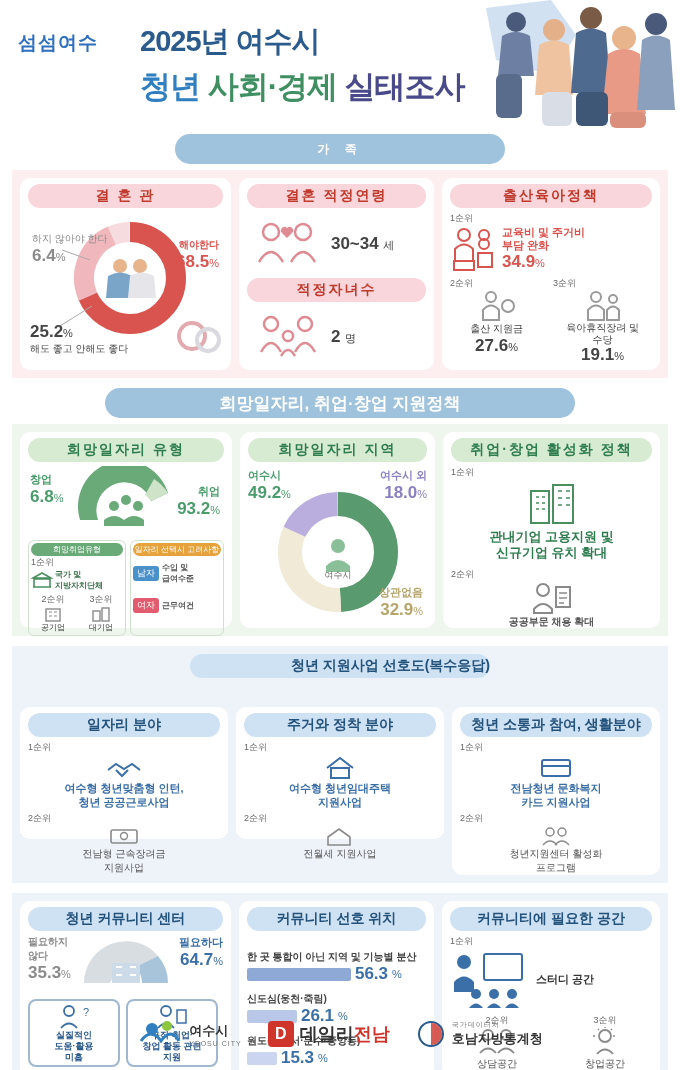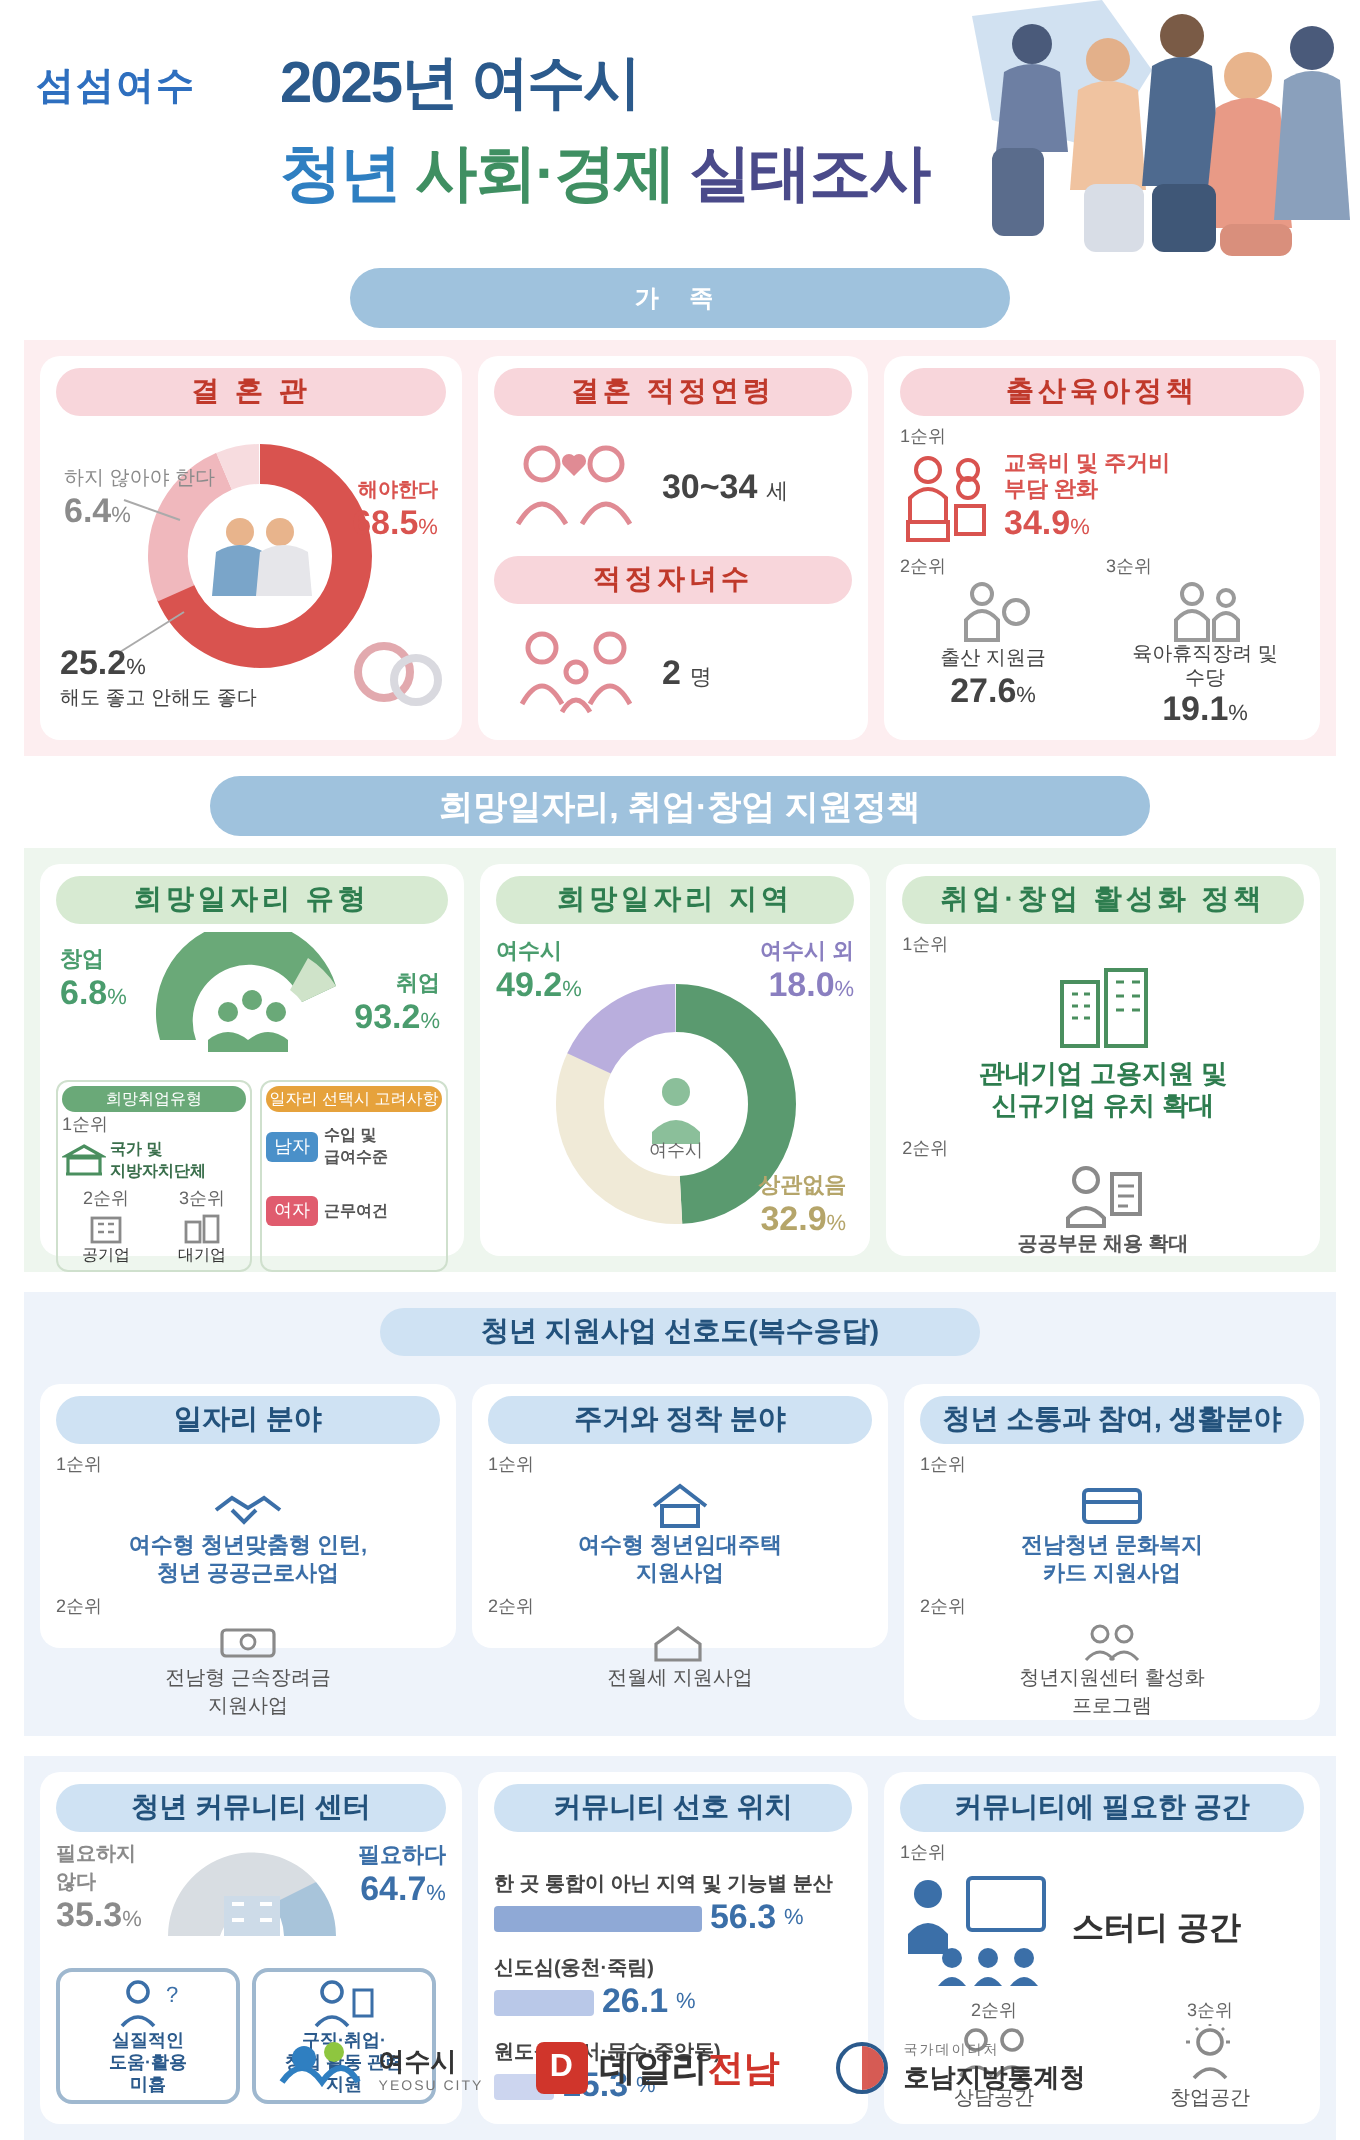--- a/index.html
+++ b/index.html
@@ -354,21 +354,21 @@
           <rect x="26" y="6" width="14" height="20" fill="none" stroke="#8a8a8a" stroke-width="2"></rect>
           <path d="M29 12h8M29 17h8M29 22h5" stroke="#8a8a8a" stroke-width="1.4"></path>
         </svg>
         <div class="small" style="font-weight:bold;color:#555;">공공부문 채용 확대</div>
       </div>
     </div>
   </div>
 
 
   <div class="panel blue" style="flex-direction:column;">
-    <div class="card-title t-lblue" style="width:300px;margin:0 auto 6px auto;letter-spacing:0;">청년 지원사업 선호도(복수응답)</div>
+    <div class="card-title t-lblue" style="width:300px;margin:0 auto 21px auto;letter-spacing:0;text-align:right;">청년 지원사업 선호도(복수응답)</div>
     <div style="display:flex;gap:8px;">
       <div class="card" style="width:208px;height:132px;">
         <div class="card-title t-lblue" style="letter-spacing:0;">일자리 분야</div>
         <div class="rank">1순위</div>
         <div class="center">
           <svg width="40" height="28" viewBox="0 0 40 28" style="margin:0 auto;">
             <path d="M4 16 l8 -6 8 5 8 -5 8 6" fill="none" stroke="#3b6fa8" stroke-width="2"></path>
             <path d="M12 16 l6 6 6 -6" fill="none" stroke="#3b6fa8" stroke-width="2"></path>
           </svg>
           <div class="lbl bluec" style="white-space:pre-line;line-height:1.25;">여수형 청년맞춤형 인턴,
@@ -513,21 +513,21 @@
           <rect x="34" y="6" width="38" height="26" rx="2" fill="none" stroke="#3b6fa8" stroke-width="2"></rect>
           <circle cx="14" cy="14" r="7" fill="#3b6fa8"></circle>
           <path d="M4 34 q10 -11 20 0 v10 h-20 z" fill="#3b6fa8"></path>
           <circle cx="26" cy="46" r="5" fill="#3b6fa8"></circle>
           <path d="M19 60 q7 -9 14 0 z" fill="#3b6fa8"></path>
           <circle cx="44" cy="46" r="5" fill="#3b6fa8"></circle>
           <path d="M37 60 q7 -9 14 0 z" fill="#3b6fa8"></path>
           <circle cx="62" cy="46" r="5" fill="#3b6fa8"></circle>
           <path d="M55 60 q7 -9 14 0 z" fill="#3b6fa8"></path>
         </svg>
-        <div class="lbl" style="font-size:16px;color:#333;text-align:center;">스터디 공간</div>
+        <div class="lbl" style="font-size:11px;color:#333;text-align:center;">스터디 공간</div>
       </div>
       <div style="display:flex;gap:14px;margin-top:4px;">
         <div style="width:94px;text-align:center;">
           <div class="rank">2순위</div>
           <svg width="40" height="30" viewBox="0 0 40 30" style="margin:0 auto;">
             <circle cx="11" cy="8" r="5" fill="none" stroke="#8a8a8a" stroke-width="1.8"></circle>
             <path d="M3 26 q8 -9 16 0" fill="none" stroke="#8a8a8a" stroke-width="1.8"></path>
             <circle cx="29" cy="8" r="5" fill="none" stroke="#8a8a8a" stroke-width="1.8"></circle>
             <path d="M21 26 q8 -9 16 0" fill="none" stroke="#8a8a8a" stroke-width="1.8"></path>
           </svg>

